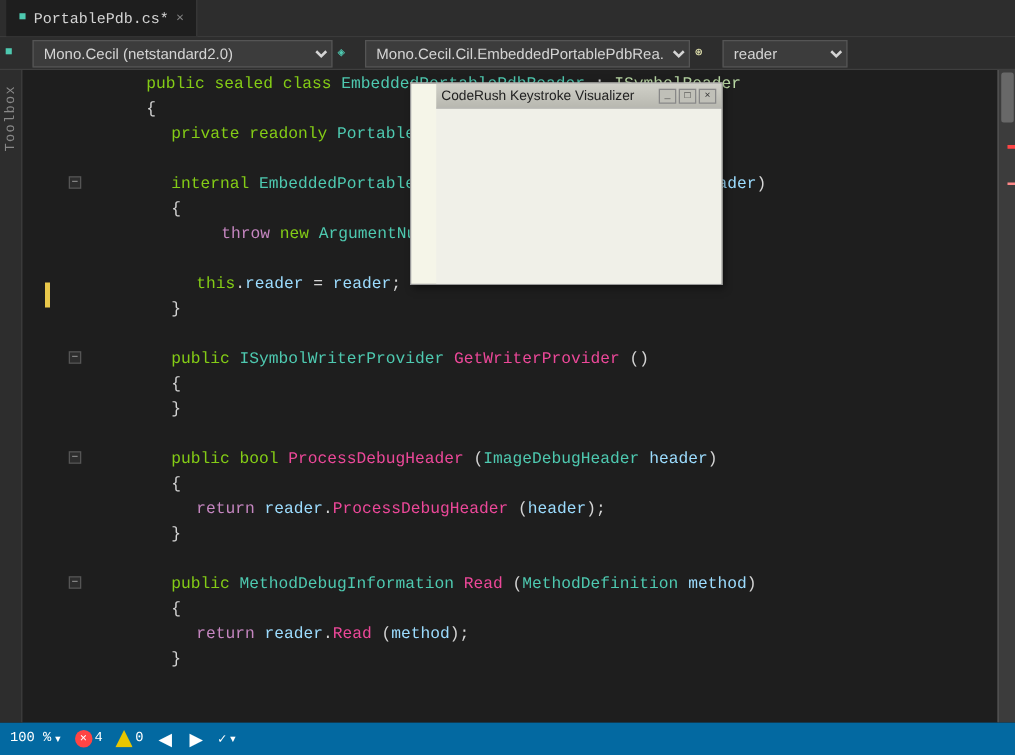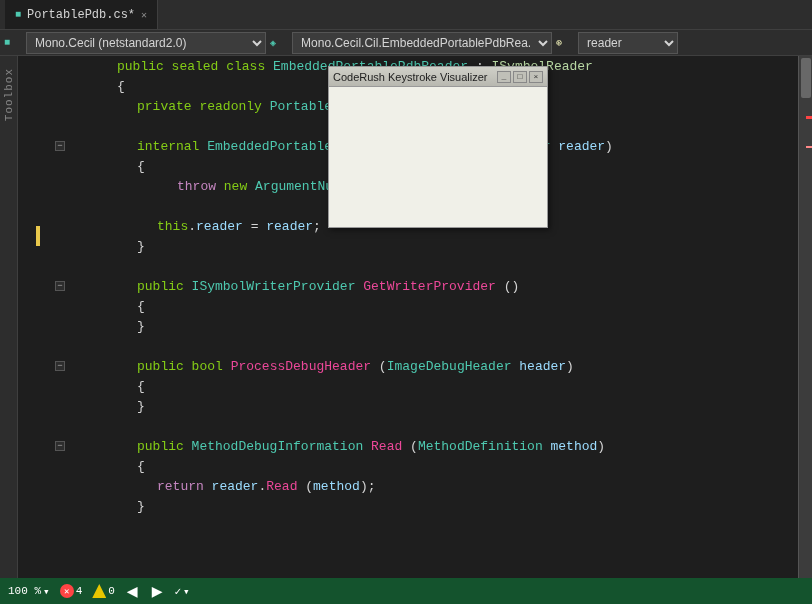--- a/index.html
+++ b/index.html
@@ -176,25 +176,26 @@
       width: 6px;
       height: 3px;
       background: #f44;
     }
 
     
     #coderush-popup {
       position: absolute;
       top: 10px;
       left: 310px;
-      width: 220px;
+      width: 250px;
       background: #f5f5e8;
       border: 1px solid #999;
       box-shadow: 2px 2px 6px rgba(0,0,0,0.5);
       z-index: 100;
+      padding-left: 20px;
     }
     #coderush-titlebar {
       display: flex;
       align-items: center;
       background: linear-gradient(to bottom, #d0d0c8, #b8b8b0);
       border-bottom: 1px solid #999;
       padding: 2px 4px;
       height: 20px;
       justify-content: space-between;
     }
@@ -221,21 +222,21 @@
     }
     #coderush-body {
       height: 140px;
       background: #f0f0e8;
     }
 
     
     #status-bar {
       display: flex;
       align-items: center;
-      background: #14532d;
+      background: #0369a1;
       height: 26px;
       padding: 0 8px;
       gap: 10px;
       color: white;
       font-size: 11px;
     }
     .status-zoom {
       display: flex;
       align-items: center;
       gap: 2px;
@@ -386,20 +387,24 @@
             <tr>
               <td class="line-gutter"><span class="fold-btn">−</span></td>
               <td class="line-content"><span style="display: inline-block; width: 60px;"></span><span class="kw">public </span><span class="kw">bool </span><span class="method">ProcessDebugHeader</span><span class="punct"> (</span><span class="type">ImageDebugHeader</span><span class="param"> header</span><span class="punct">)</span></td>
             </tr>
             <tr>
               <td class="line-gutter"></td>
               <td class="line-content"><span style="display: inline-block; width: 60px;"></span><span class="punct">{</span></td>
             </tr>
             <tr>
               <td class="line-gutter"></td>
+              <td class="line-content"><span style="display: inline-block; width: 80px;"></span><span class="kw-ctrl">return </span><span class="field">reader</span><span class="punct">.</span><span class="method">ProcessDebugHeader</span><span class="punct"> (</span><span class="param">header</span><span class="punct">);</span></td>
+            </tr>
+            <tr>
+              <td class="line-gutter"></td>
               <td class="line-content"><span style="display: inline-block; width: 60px;"></span><span class="punct">}</span></td>
             </tr>
             <tr>
               <td class="line-gutter"></td>
               <td class="line-content"><span style="display: inline-block; width: 40px;"></span></td>
             </tr>
             <tr>
               <td class="line-gutter"><span class="fold-btn">−</span></td>
               <td class="line-content"><span style="display: inline-block; width: 60px;"></span><span class="kw">public </span><span class="type">MethodDebugInformation</span><span class="method"> Read</span><span class="punct"> (</span><span class="type">MethodDefinition</span><span class="param"> method</span><span class="punct">)</span></td>
             </tr>

